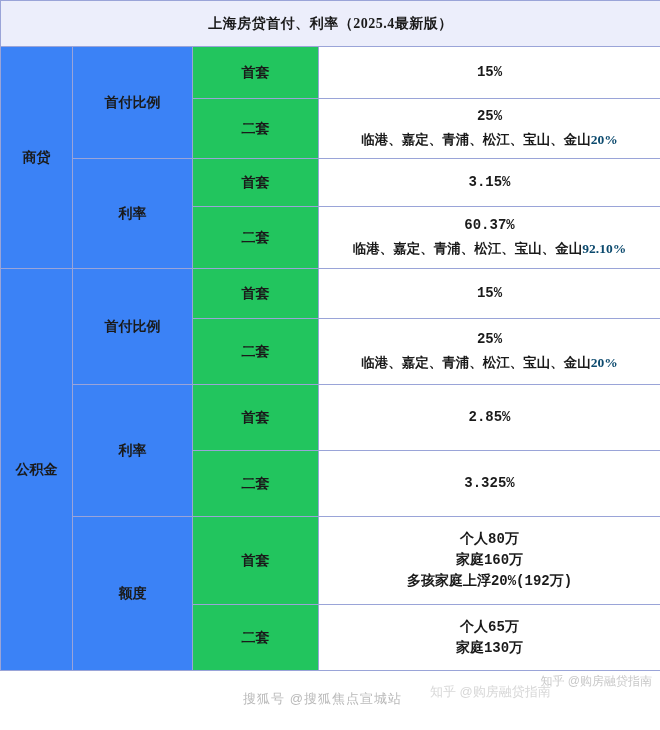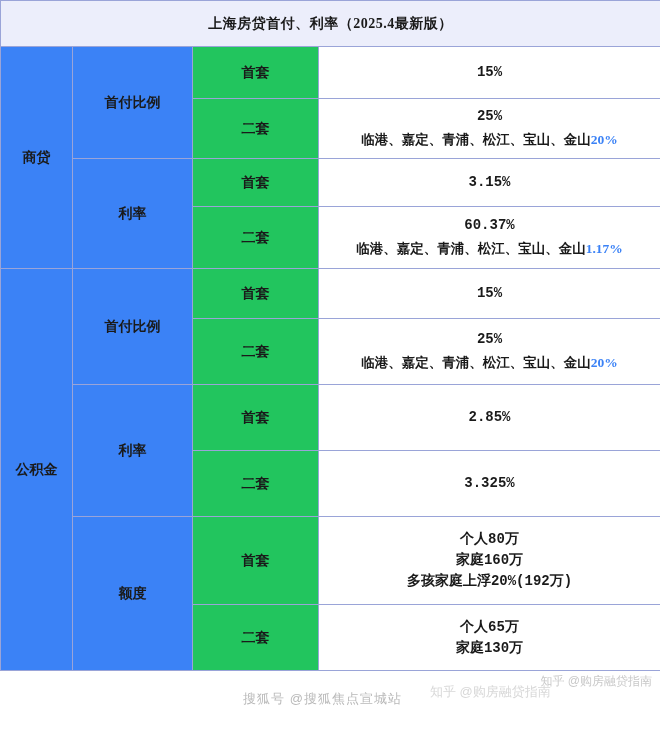--- a/index.html
+++ b/index.html
@@ -65,21 +65,21 @@
     color: #d93b34;
     font-size: 14px;
   }
   .val .sub {
     display: block;
     color: #1a1a1a;
     font-weight: bold;
     font-size: 13.5px;
     margin-top: 3px;
   }
-  .val .sub .hl { color: #3b82f6; }
+  .val .sub .hl { color: #0c4a6e; }
   .val .line { display: block; font-family: Liberation Mono, monospace; }
   .watermark-center {
     position: absolute;
     left: 0;
     top: 690px;
     width: 645px;
     text-align: center;
     font-size: 13px;
     color: #b9b9b9;
     font-family: "Liberation Sans", sans-serif;
@@ -142,21 +142,21 @@
         <td class="lvl2" rowspan="2">利率</td>
         <td class="lvl3" style="height:48px">首套</td>
         <td class="val">
           <span class="line">3.15%</span>
         </td>
       </tr>
       <tr>
         <td class="lvl3" style="height:62px">二套</td>
         <td class="val">
           <span class="line">60.37%</span>
-          <span class="sub">临港、嘉定、青浦、松江、宝山、金山<span class="hl">1.17%</span></span>
+          <span class="sub">临港、嘉定、青浦、松江、宝山、金山<span class="hl">92.10%</span></span>
         </td>
       </tr>
 
       <tr>
         <td class="lvl1" rowspan="6">公积金</td>
         <td class="lvl2" rowspan="2">首付比例</td>
         <td class="lvl3" style="height:50px">首套</td>
         <td class="val">
           <span class="line">15%</span>
         </td>

